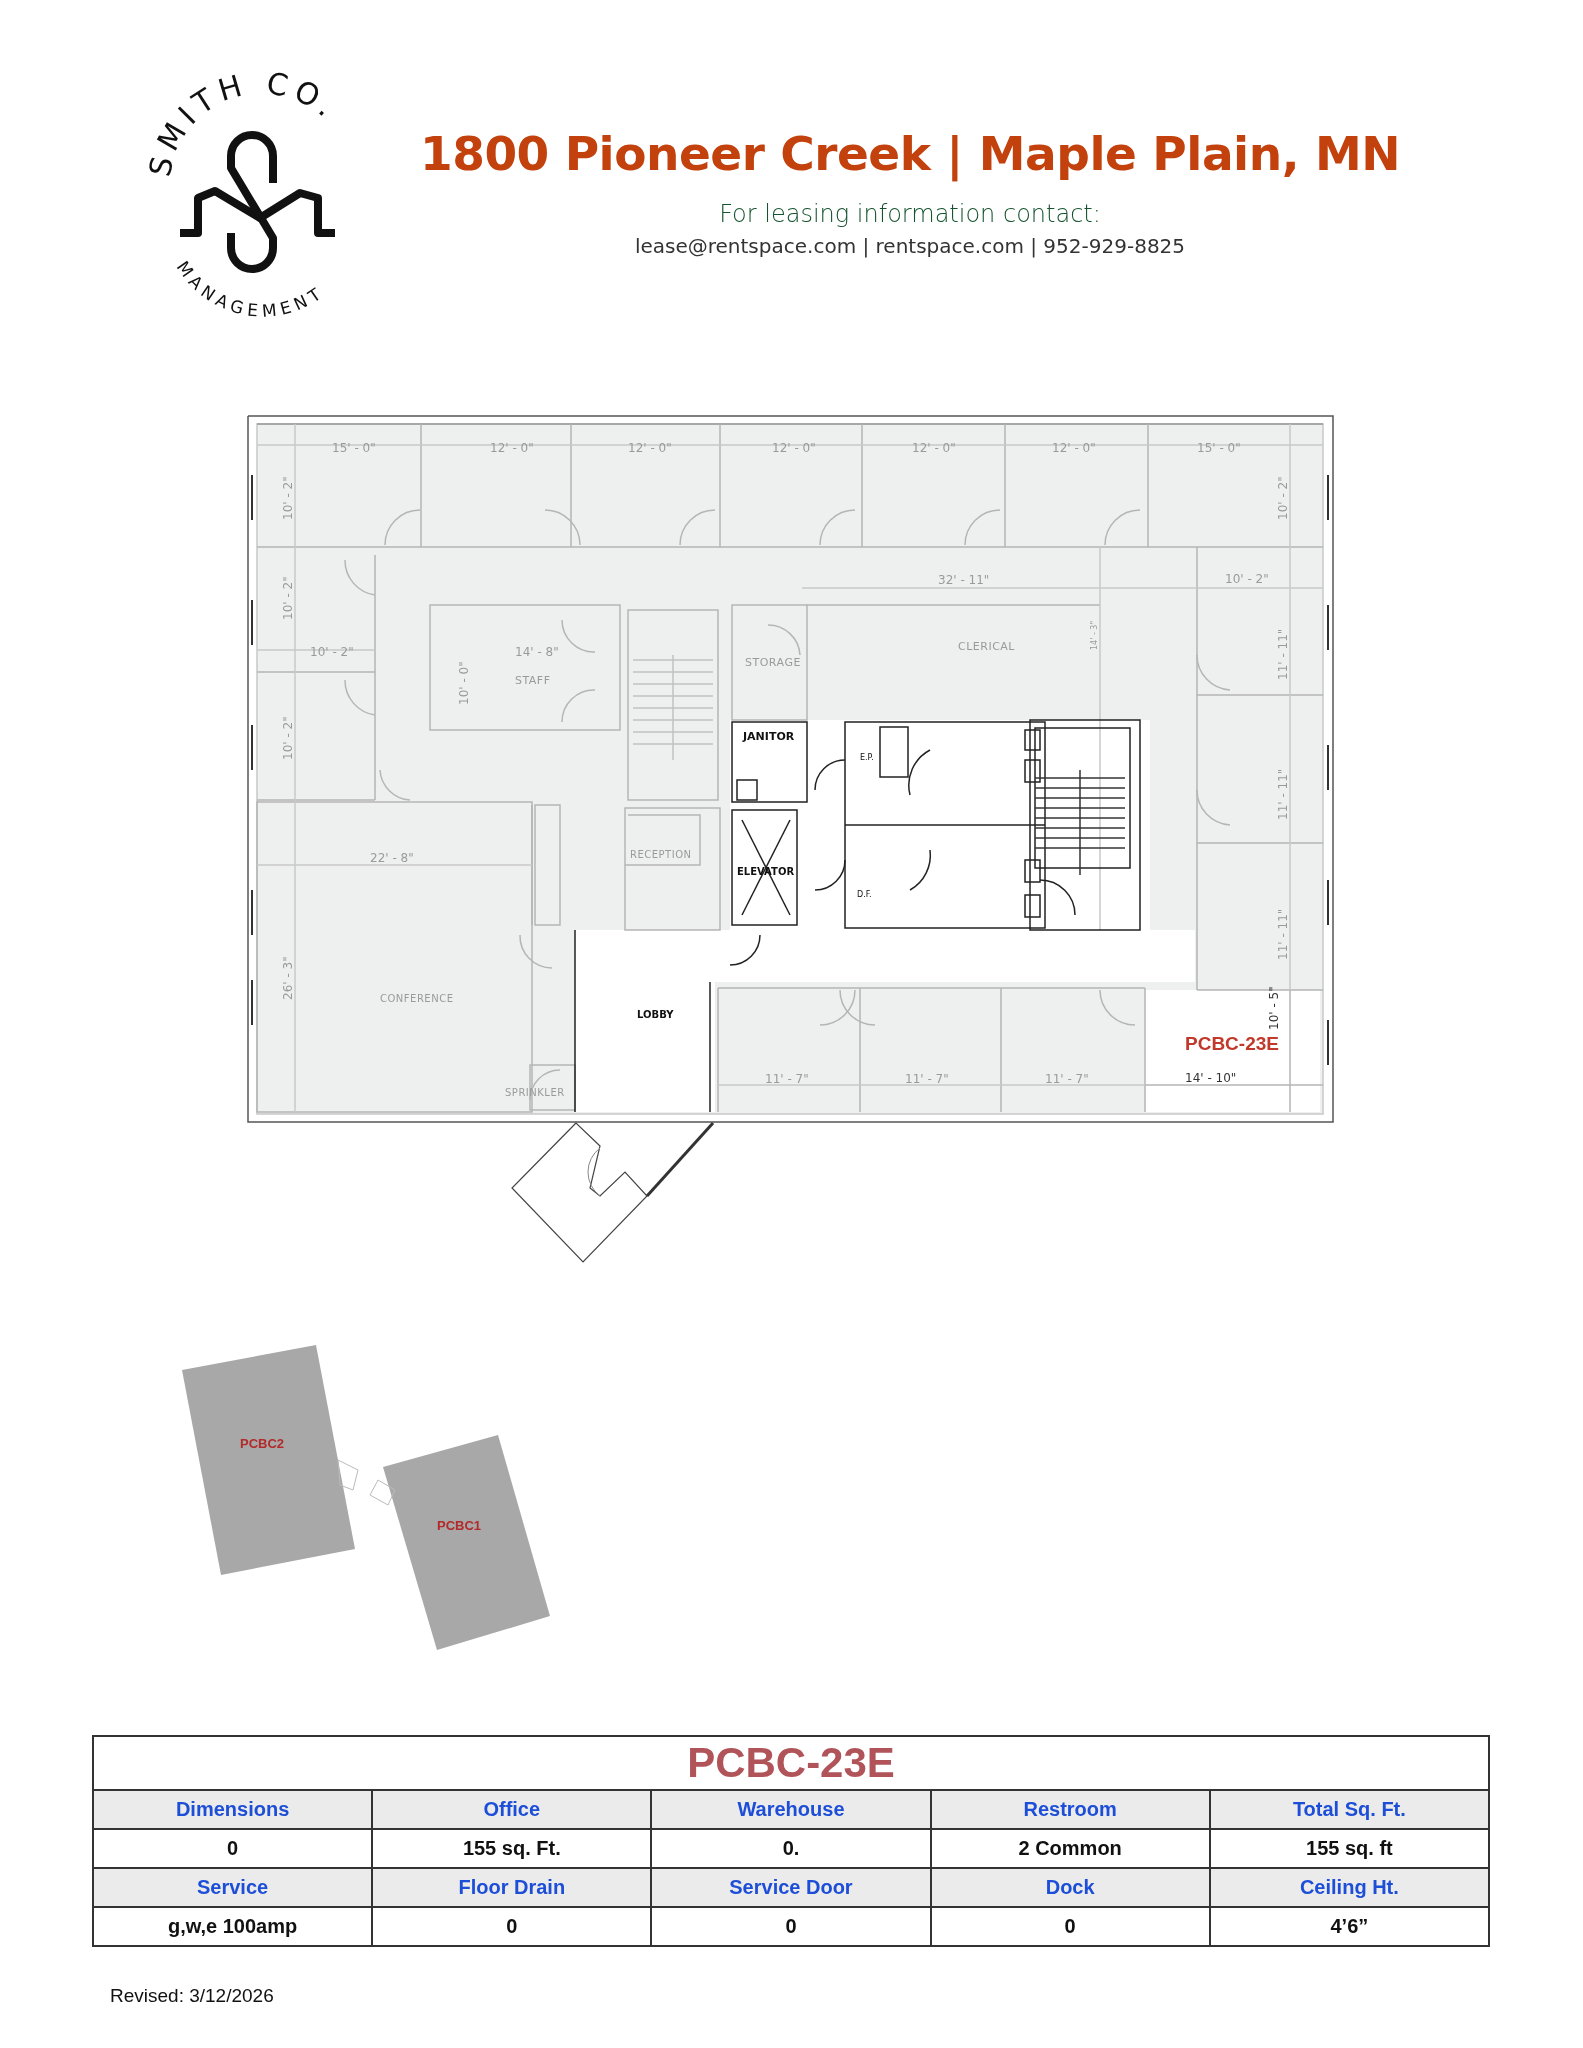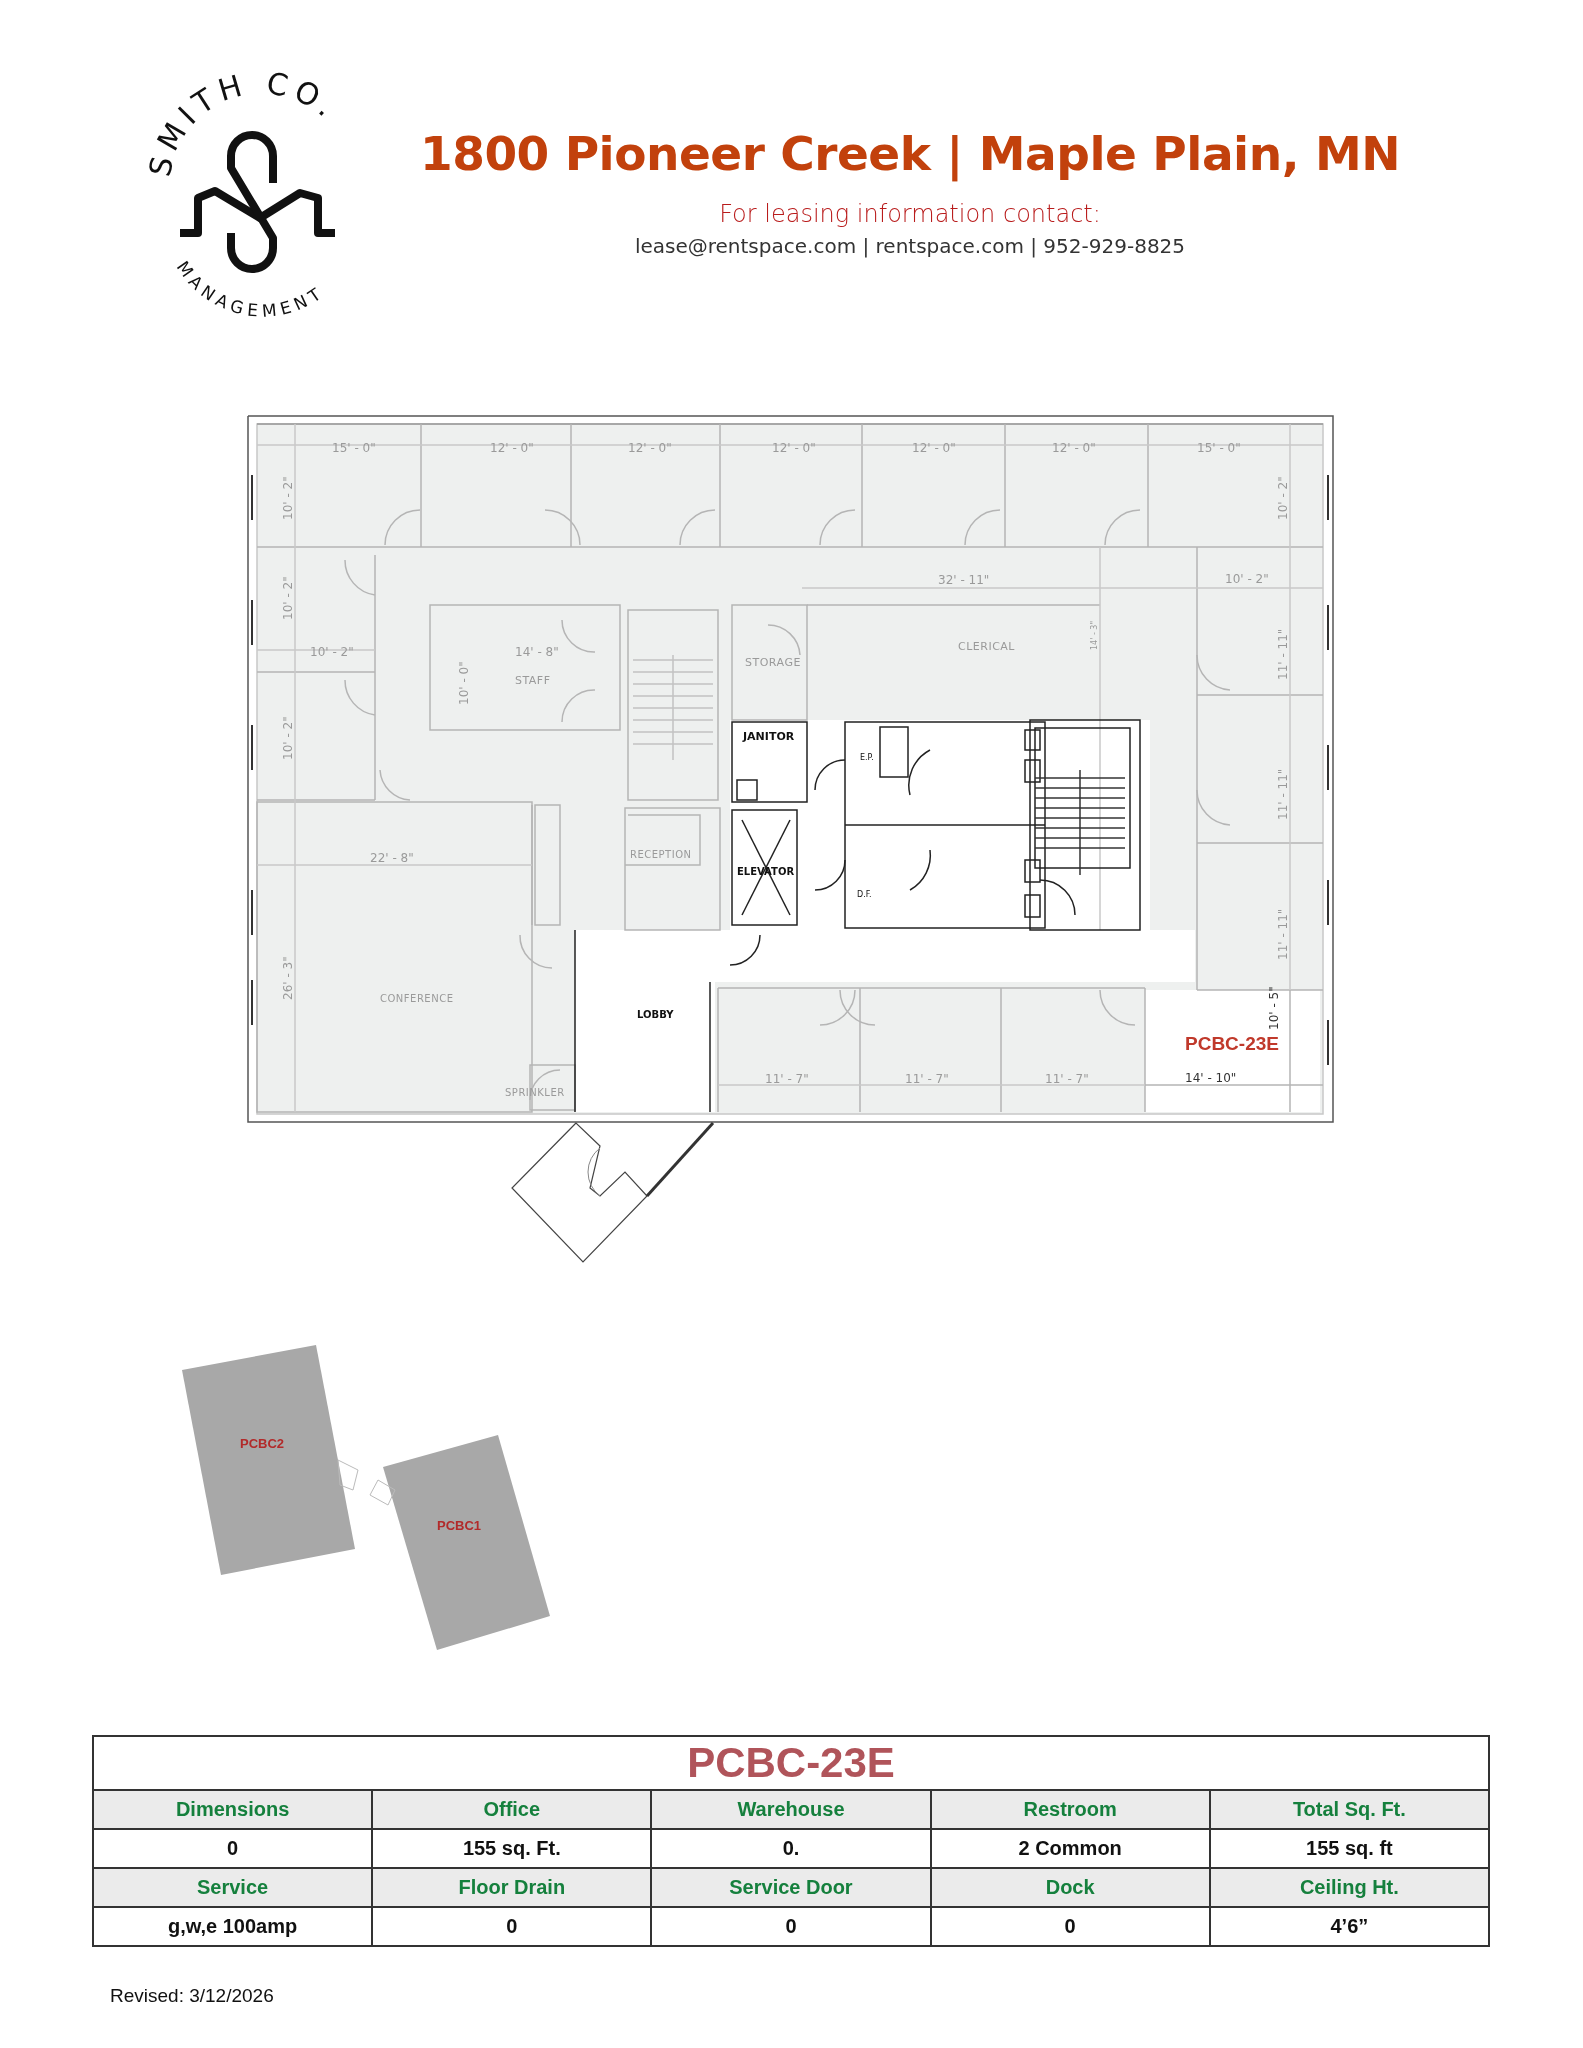--- a/index.html
+++ b/index.html
@@ -1,26 +1,26 @@
 <!DOCTYPE html>
 <html><head>
 <meta charset="utf-8">
 <style>
   html,body{margin:0;padding:0;background:#fff;}
   body{width:1583px;height:2048px;position:relative;overflow:hidden;font-family:"Liberation Sans",sans-serif;color:#111;}
   .abs{position:absolute;}
   #logo{left:140px;top:68px;width:240px;height:270px;}
   #title{left:400px;top:126px;width:1020px;text-align:center;font-family:"DejaVu Sans",sans-serif;font-weight:bold;font-size:47px;letter-spacing:-0.5px;color:#c2410c;white-space:nowrap;}
-  #contact1{left:400px;top:200px;width:1020px;text-align:center;font-family:"DejaVu Sans",sans-serif;font-size:24px;color:#b91c1c;font-weight:300;}
+  #contact1{left:400px;top:200px;width:1020px;text-align:center;font-family:"DejaVu Sans",sans-serif;font-size:24px;color:#14532d;font-weight:300;}
   #contact2{left:400px;top:234px;width:1020px;text-align:center;font-family:"DejaVu Sans",sans-serif;font-size:20px;color:#333;}
   #plan{left:0;top:400px;width:1583px;height:900px;}
   #site{left:0;top:1260px;width:700px;height:420px;}
   #specs{left:92px;top:1735px;width:1398px;border-collapse:collapse;table-layout:fixed;}
   #specs td{border:2px solid #333;text-align:center;font-weight:bold;height:37px;padding:0;font-size:20px;}
-  #specs td.hd{background:#ebebeb;color:#15803d;}
+  #specs td.hd{background:#ebebeb;color:#1d4ed8;}
   #specs td.val{background:#fff;color:#111;}
   #specs td.tt{height:52px;color:#b0545a;font-size:42px;}
   #revised{left:110px;top:1985px;font-size:19px;color:#111;}
   .lbl{font-family:"DejaVu Sans",sans-serif;font-size:11px;fill:#9a9a9a;letter-spacing:0.5px;}
   .lbld{font-family:"DejaVu Sans",sans-serif;font-size:11px;fill:#111;font-weight:bold;}
   .dim{font-family:"DejaVu Sans",sans-serif;font-size:12px;fill:#9a9a9a;}
 </style>
 </head>
 <body>
 

